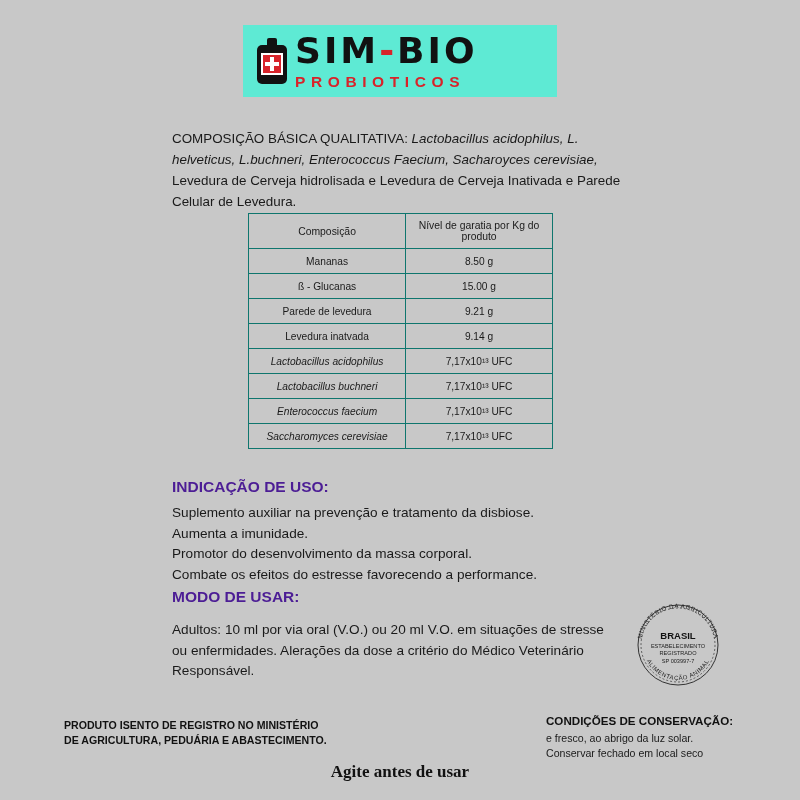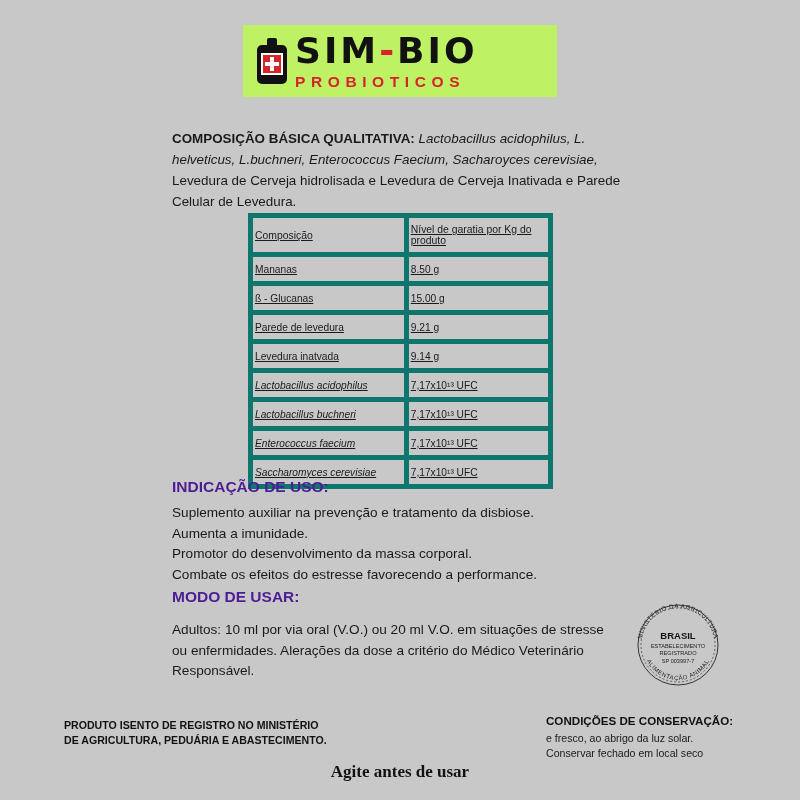--- a/index.html
+++ b/index.html
@@ -16,21 +16,21 @@
     overflow: hidden;
   }
 
   
   .logo-band {
     position: absolute;
     left: 243px;
     top: 25px;
     width: 314px;
     height: 72px;
-    background: #bef264;
+    background: #5eead4;
     display: flex;
     align-items: center;
     justify-content: flex-start;
     padding-left: 12px;
     box-sizing: border-box;
   }
   .logo-bottle {
     width: 34px;
     height: 46px;
     position: relative;
@@ -118,45 +118,45 @@
   .composition {
     position: absolute;
     left: 172px;
     top: 128px;
     width: 470px;
     font-size: 13.4px;
     line-height: 21px;
     color: #1a1a1a;
   }
   .composition b {
-    font-weight: bold;
+    font-weight: normal;
   }
   .composition i {
     font-style: italic;
   }
 
   
   .table-wrap {
     position: absolute;
     left: 248px;
     top: 213px;
     width: 305px;
   }
   table.nutri {
     border-collapse: collapse;
     width: 100%;
     background: transparent;
   }
   table.nutri td {
-    border: 5px solid #0f766e;
+    border: 1px solid #0f766e;
     font-size: 10.2px;
+    text-align: center;
     padding: 6px 2px;
     height: 12px;
     color: #1a1a1a;
-    text-decoration: underline;
   }
   table.nutri tr.head td {
     font-size: 10.4px;
     padding: 6px 2px;
   }
   table.nutri td.c1 { width: 157px; }
   table.nutri td.c2 { width: 148px; }
   table.nutri td.ital { font-style: italic; }
 
   

